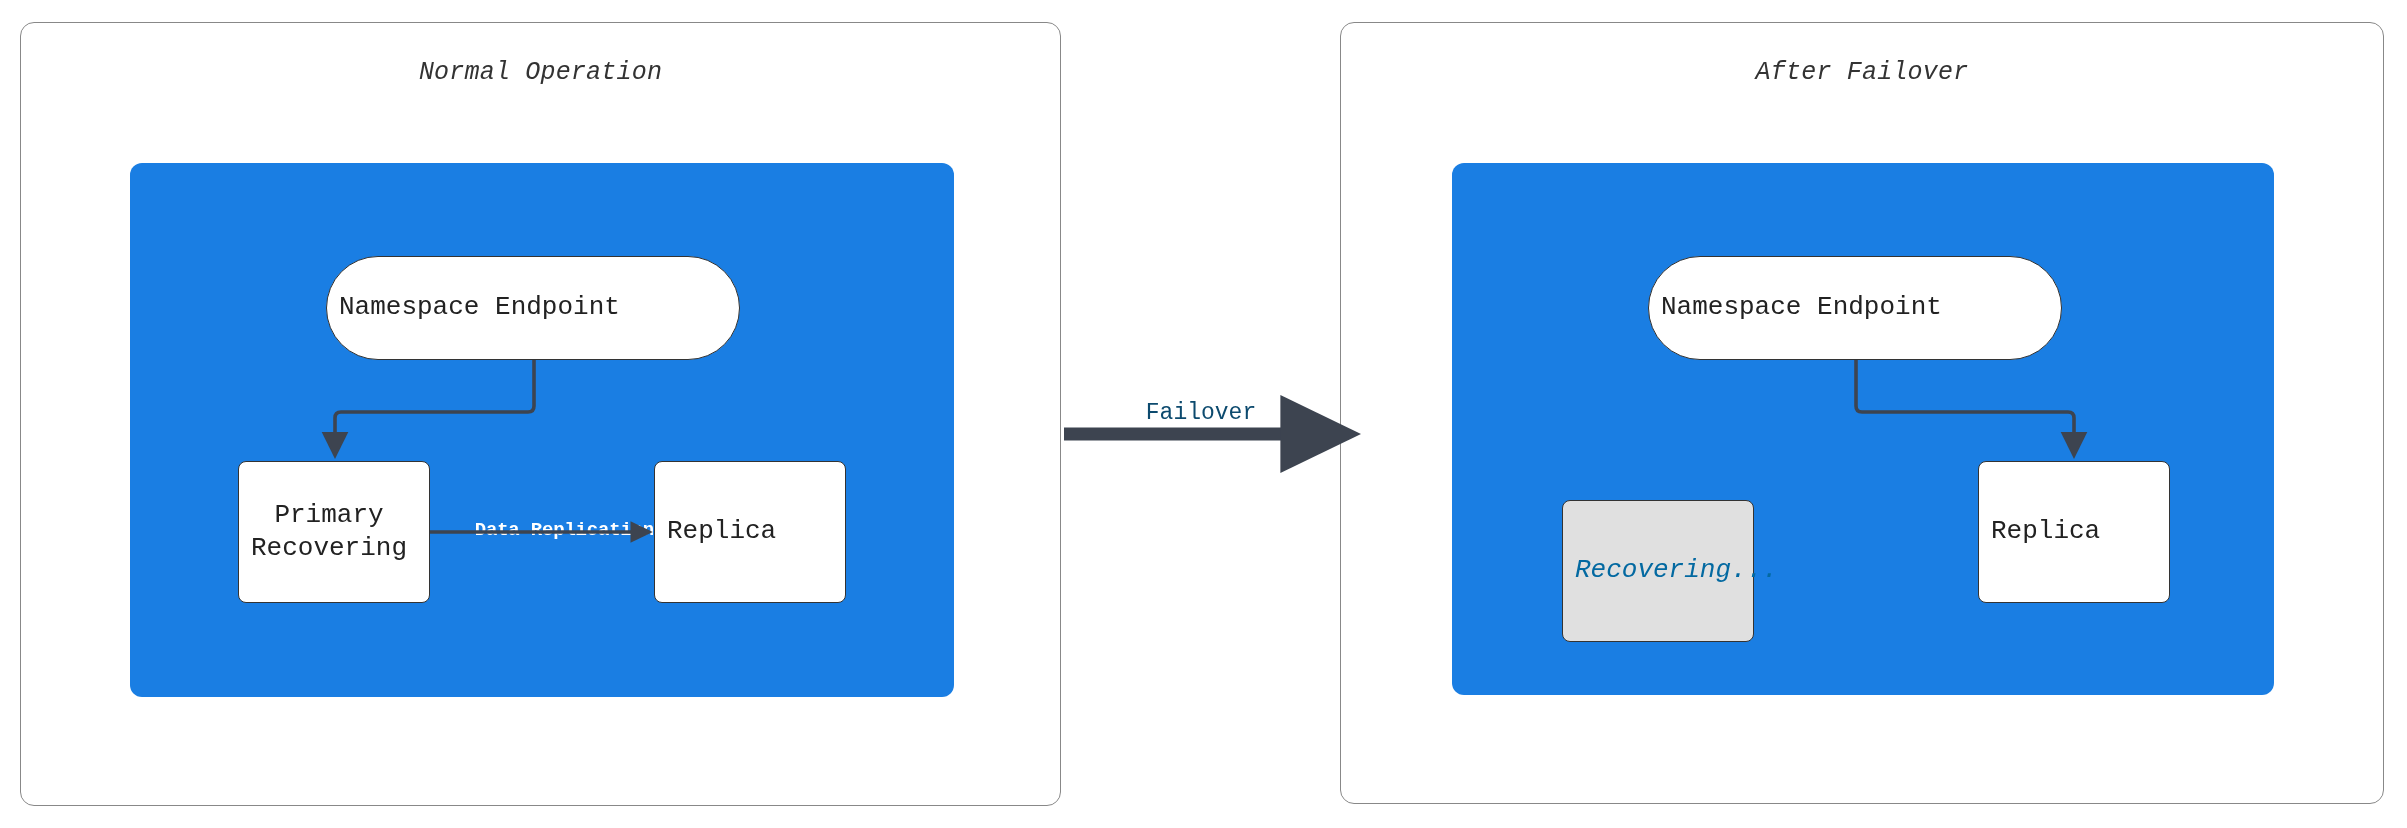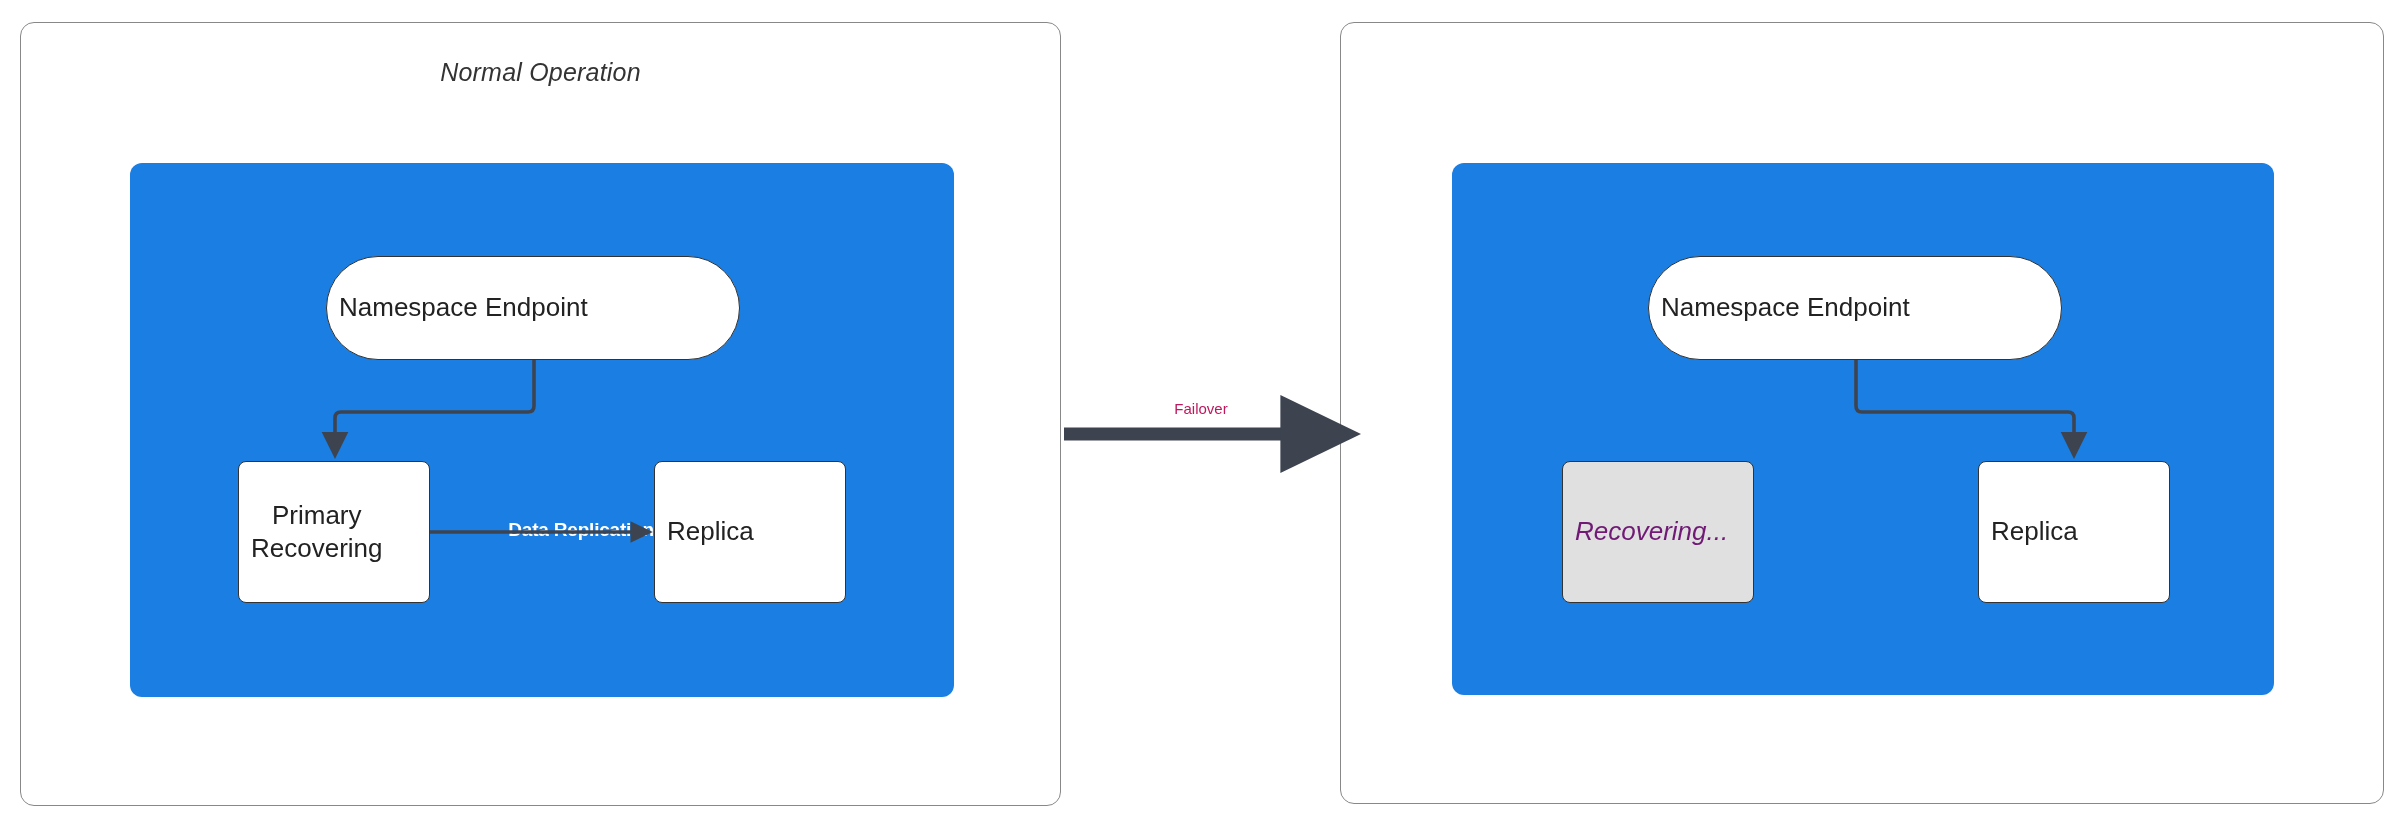--- a/index.html
+++ b/index.html
@@ -11,20 +11,21 @@
   body {
     font-family: "Liberation Sans", sans-serif;
     color: #333333;
   }
   #canvas {
     position: relative;
     width: 2407px;
     height: 828px;
     background: #ffffff;
     overflow: hidden;
+    font-family: Liberation Mono, monospace;
   }
 
   
   .panel {
     position: absolute;
     background: #ffffff;
     border: 1.6px solid #888888;
     border-radius: 14px;
     box-sizing: border-box;
   }
@@ -63,21 +64,22 @@
     text-align: center;
     font-size: 26px;
     color: #222222;
     line-height: 1.28;
     border-radius: 8px;
   }
   .node.pill { border-radius: 999px; }
   .node.muted {
     background: #e0e0e0;
     font-style: italic;
-    color: #701a75;
+    color: #0369a1;
+    margin-top: 39px;
   }
   .node .label { padding: 0 12px; }
 
   
   #node-endpoint-left { left: 326px;  top: 256px; width: 414px;  height: 104px; }
   #node-primary-left  { left: 238px;  top: 461px; width: 192px;  height: 142px; }
   #node-replica-left  { left: 654px;  top: 461px; width: 192px;  height: 142px; }
 
   
   #node-endpoint-right { left: 1648px; top: 256px; width: 414px;  height: 104px; }
@@ -93,22 +95,22 @@
     pointer-events: none;
   }
 
   
   #failover-label {
     position: absolute;
     left: 1062px;
     top: 400px;
     width: 278px;
     text-align: center;
-    font-size: 15px;
-    color: #be185d;
+    font-size: 23px;
+    color: #0c4a6e;
   }
 
   
   #data-replication-label {
     position: absolute;
     left: 430px;
     top: 519px;
     width: 224px;
     text-align: right;
     font-size: 19px;
@@ -139,20 +141,21 @@
 
   <div class="node" id="node-replica-left">
     <span class="label">Replica</span>
   </div>
 
   <div id="data-replication-label">Data Replication</div>
 
   <div id="failover-label">Failover</div>
 
   <div class="panel" id="panel-right"></div>
+  <div class="panel-title" style="left:1340px; width:1044px;">After Failover</div>
   <div class="region" id="region-right" style="left:1452px;"></div>
 
   <div class="node pill" id="node-endpoint-right">
     <span class="label">Namespace Endpoint</span>
   </div>
 
   <div class="node muted" id="node-recovering">
     <span class="label">Recovering...</span>
   </div>
 

